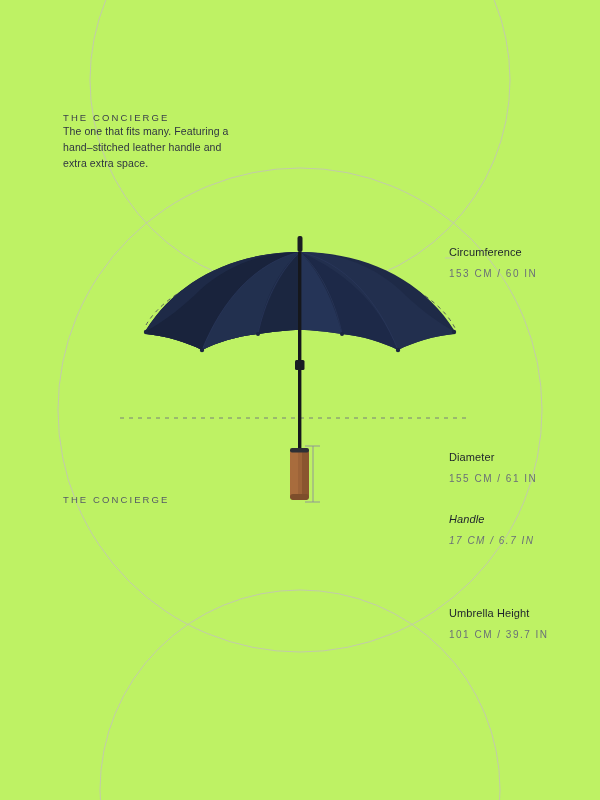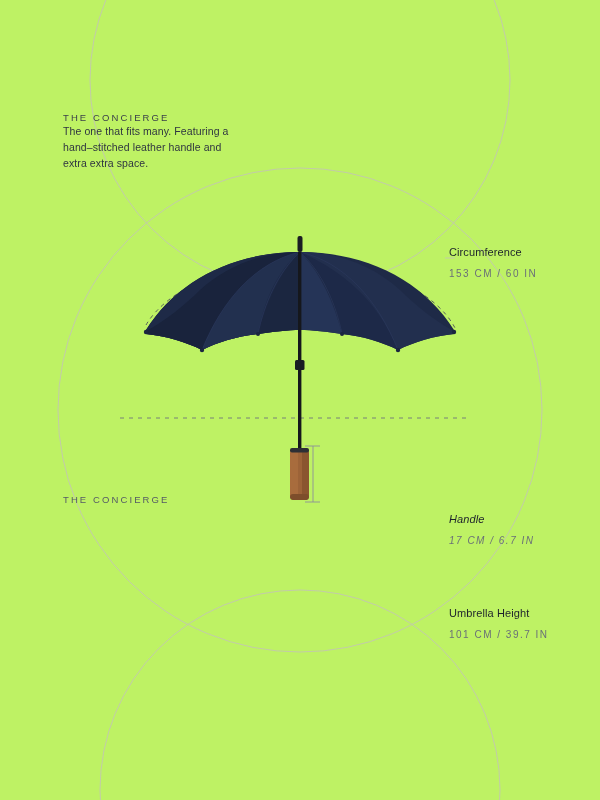--- a/index.html
+++ b/index.html
@@ -172,20 +172,24 @@
 
   <div class="canopy-label">
     <div>THE CONCIERGE</div>
   </div>
 
   <div class="spec" id="spec-circumference">
     <div class="spec-title">Circumference</div>
     <div class="spec-value">153 CM / 60 IN</div>
   </div>
 
+  <div class="spec" id="spec-diameter">
+    <div class="spec-title">Diameter</div>
+    <div class="spec-value">155 CM / 61 IN</div>
+  </div>
 
   <div class="spec" id="spec-handle">
     <div class="spec-title">Handle</div>
     <div class="spec-value">17 CM / 6.7 IN</div>
   </div>
 
   <div class="spec" id="spec-height">
     <div class="spec-title">Umbrella Height</div>
     <div class="spec-value">101 CM / 39.7 IN</div>
   </div>

